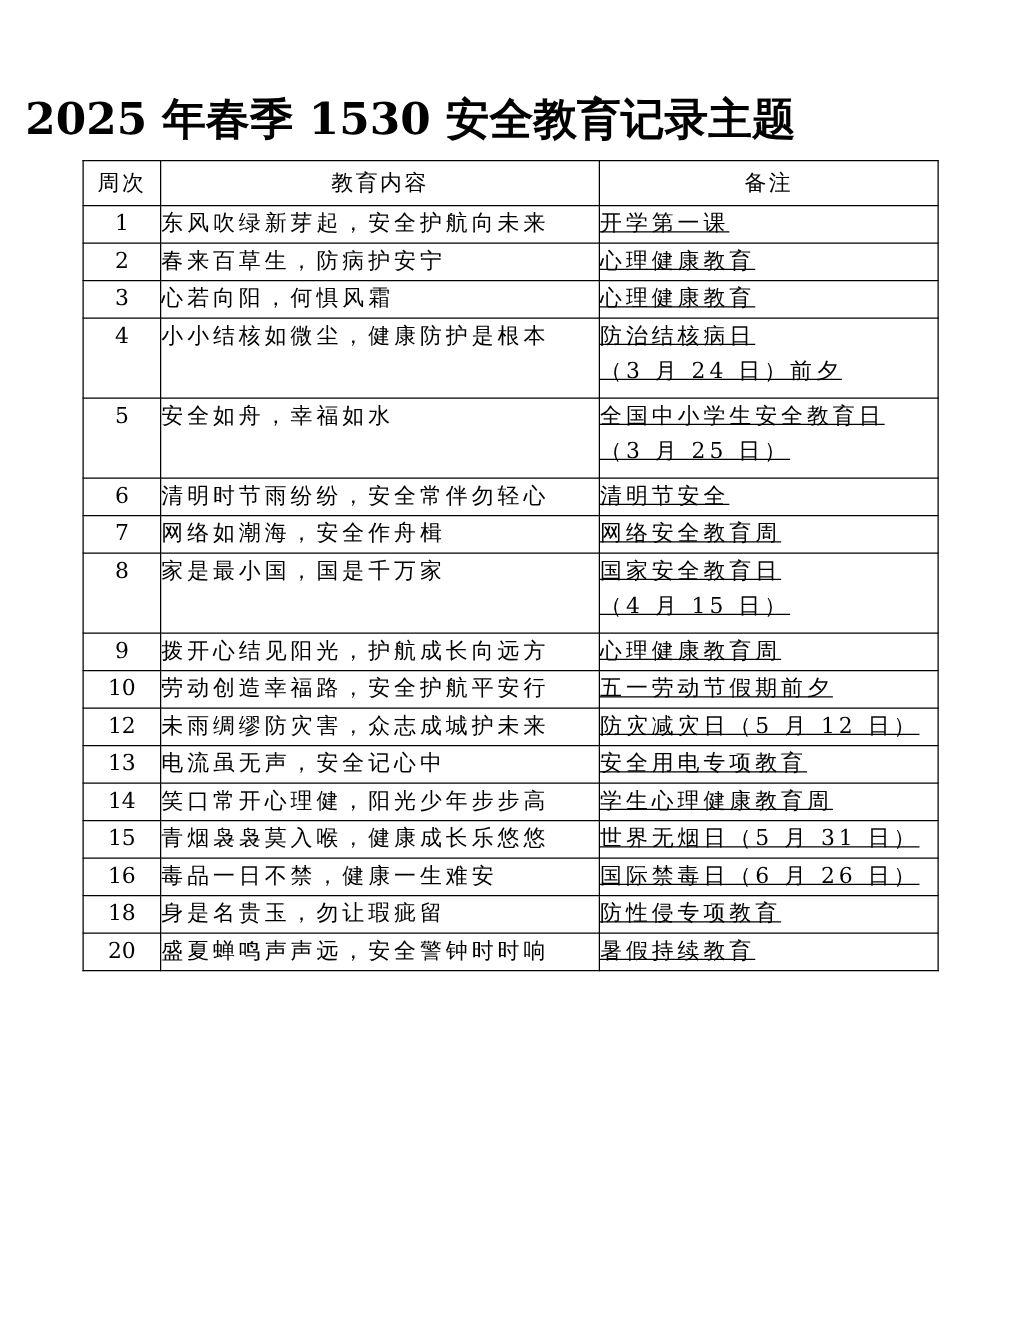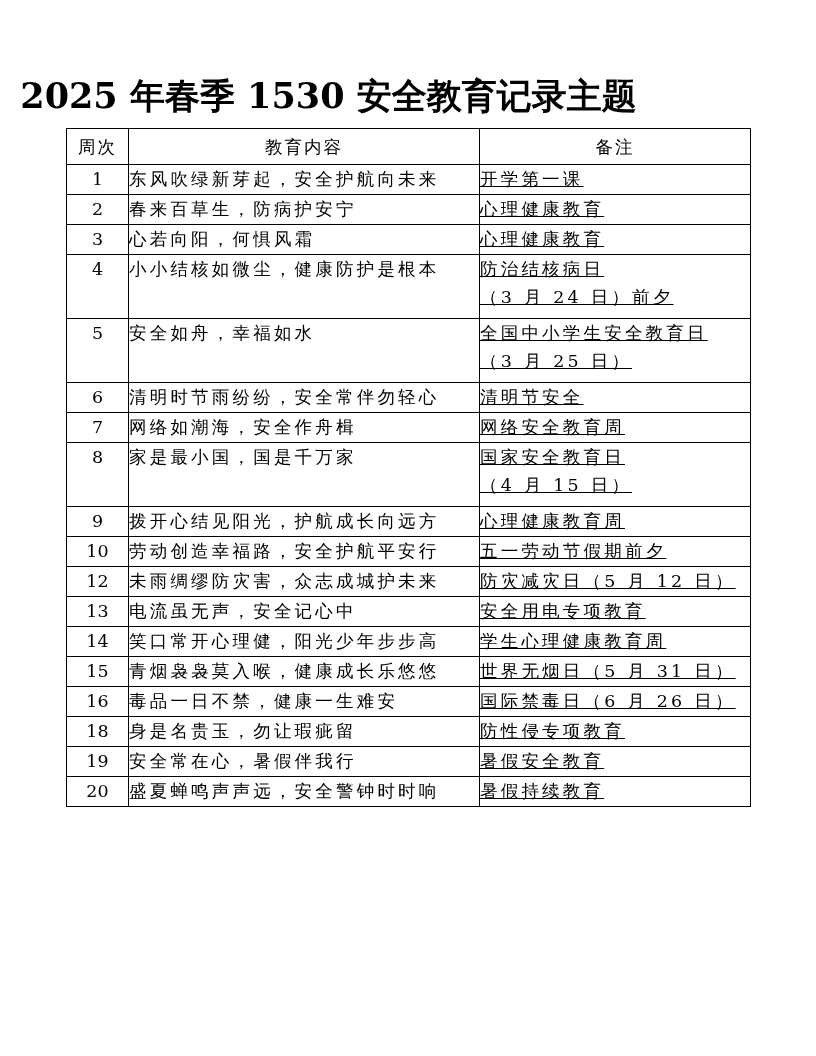--- a/index.html
+++ b/index.html
@@ -156,27 +156,20 @@
         </td>
       </tr>
       <tr class="single">
         <td class="week">18</td>
         <td class="content">身是名贵玉，勿让瑕疵留</td>
         <td class="note">
           <span class="note-line">防性侵专项教育</span>
         </td>
       </tr>
       <tr class="single">
-        <td class="week">19</td>
-        <td class="content">安全常在心，暑假伴我行</td>
-        <td class="note">
-          <span class="note-line">暑假安全教育</span>
-        </td>
-      </tr>
-      <tr class="single">
         <td class="week">20</td>
         <td class="content">盛夏蝉鸣声声远，安全警钟时时响</td>
         <td class="note">
           <span class="note-line">暑假持续教育</span>
         </td>
       </tr>
     </tbody>
 </table>
 
 </body></html>

